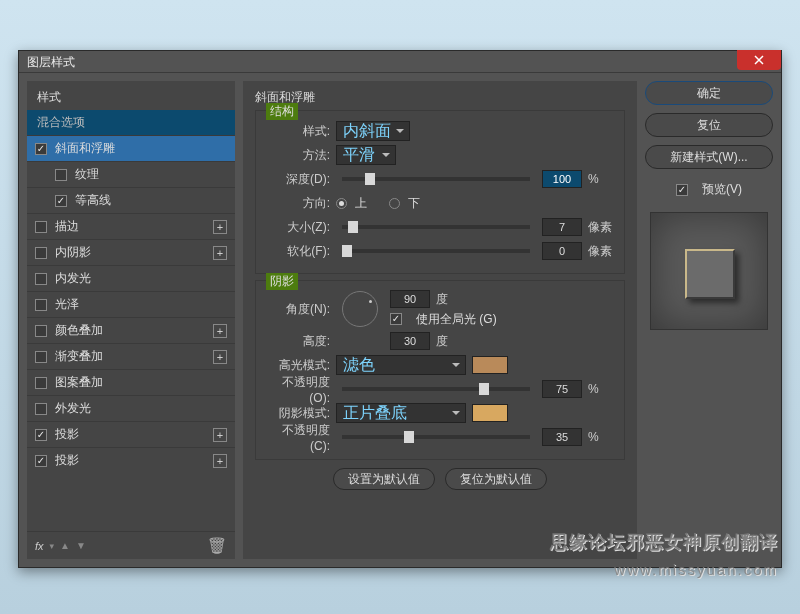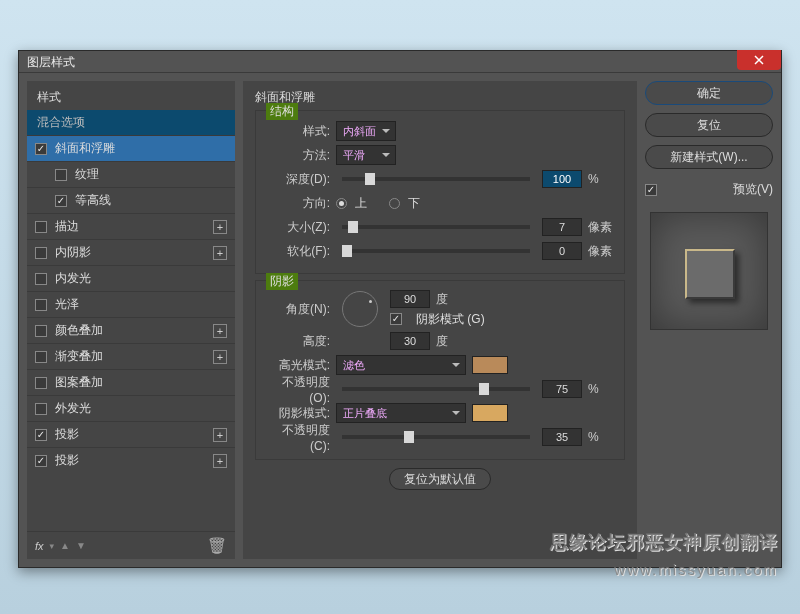--- a/index.html
+++ b/index.html
@@ -22,41 +22,41 @@
 .lp-foot { height: 28px; border-top: 1px solid #3a3a3a; display: flex; align-items: center; padding: 0 8px; gap: 6px; }
 .fx { color: #ccc; font-size: 11px; font-style: italic; }
 .arrow { color: #888; font-size: 10px; }
 .trash { margin-left: auto; color: #aaa; }
 .mid-panel { flex: 1; background: #454545; padding: 8px 12px; color: #ddd; font-size: 12px; overflow: hidden; }
 .section-title { margin-bottom: 4px; }
 .fieldset { border: 1px solid #3a3a3a; padding: 8px 10px 10px; margin-bottom: 6px; position: relative; }
 .fieldset .legend { position: absolute; top: -8px; left: 10px; background: #4d7c0f; padding: 0 4px; font-size: 12px; }
 .row { display: flex; align-items: center; height: 24px; gap: 6px; }
 .row .lbl { width: 64px; text-align: right; font-size: 12px; color: #ccc; }
-.sel { background: #333; border: 1px solid #222; color: #f0abfc; font-size: 11px; height: 20px; padding: 0 18px 0 6px; position: relative; display: inline-flex; align-items: center; min-width: 60px; }
+.sel { background: #333; border: 1px solid #222; color: #7dd3fc; font-size: 16px; height: 20px; padding: 0 18px 0 6px; position: relative; display: inline-flex; align-items: center; min-width: 60px; }
 .sel::after { content: ""; position: absolute; right: 5px; top: 7px; border: 4px solid transparent; border-top-color: #bbb; }
 .slider { flex: 1; height: 4px; background: #333; position: relative; margin: 0 6px; }
 .slider .thumb { position: absolute; top: -4px; width: 10px; height: 12px; background: #d8d8d8; }
 .numbox { width: 40px; height: 18px; background: #333; border: 1px solid #222; color: #ddd; font-size: 11px; text-align: center; line-height: 16px; }
 .numbox.hl { background: #0c4a6e; color: #fff; }
 .unit { color: #ccc; font-size: 12px; width: 26px; }
 .radio { width: 11px; height: 11px; border-radius: 50%; border: 1px solid #888; display: inline-flex; align-items: center; justify-content: center; margin-right: 2px; }
 .radio.on::after { content: ""; width: 5px; height: 5px; background: #ddd; border-radius: 50%; }
 .angle-dial { width: 36px; height: 36px; border: 1px solid #777; border-radius: 50%; position: relative; margin: 0 6px; }
 .angle-dial::after { content: ""; position: absolute; width: 3px; height: 3px; background: #ccc; border-radius: 50%; left: 26px; top: 8px; }
 .contour-box { width: 28px; height: 24px; background: linear-gradient(135deg, #fff 49%, #333 51%); border: 1px solid #222; }
 .contour-drop { width: 14px; height: 24px; background: #333; border: 1px solid #222; display: flex; align-items: center; justify-content: center; }
 .contour-drop::after { content: ""; border: 4px solid transparent; border-top-color: #bbb; margin-top: 4px; }
 .swatch { width: 36px; height: 18px; border: 1px solid #222; }
 .btn-row { display: flex; gap: 10px; justify-content: center; margin-top: 8px; }
 .btn { background: #4a4a4a; border: 1px solid #2a2a2a; border-radius: 12px; color: #ddd; font-size: 12px; height: 22px; padding: 0 14px; display: inline-flex; align-items: center; justify-content: center; cursor: pointer; }
 .right-panel { width: 128px; display: flex; flex-direction: column; gap: 8px; align-items: stretch; }
 .rbtn { background: #4a4a4a; border: 1px solid #2a2a2a; border-radius: 12px; color: #ddd; font-size: 12px; height: 24px; display: flex; align-items: center; justify-content: center; cursor: pointer; }
 .rbtn.primary { border-color: #1a4a7a; }
-.preview-row { display: flex; align-items: center; gap: 6px; justify-content: space-between; color: #ddd; font-size: 12px; margin-top: 4px; }
+.preview-row { display: flex; align-items: center; gap: 6px; justify-content: center; color: #ddd; font-size: 12px; margin-top: 4px; }
 .preview-box { width: 118px; height: 118px; background: #5a5a5a; border: 1px solid #333; margin: 6px auto 0; position: relative; box-shadow: inset 0 0 40px rgba(0,0,0,.4); }
 .preview-inner { position: absolute; left: 34px; top: 36px; width: 50px; height: 50px; background: #6b6b6b; border-top: 2px solid #c9b88a; border-left: 2px solid #c9b88a; border-right: 2px solid #3a3a3a; border-bottom: 2px solid #3a3a3a; box-shadow: 4px 4px 6px rgba(0,0,0,.5); }
 .watermark { position: absolute; right: 22px; bottom: 60px; color: rgba(120,120,120,.9); font-size: 18px; font-weight: bold; letter-spacing: 1px; text-shadow: 1px 1px 0 #ddd; pointer-events: none; }
 .watermark2 { position: absolute; right: 22px; bottom: 36px; color: rgba(130,130,130,.85); font-size: 15px; letter-spacing: 2px; text-shadow: 1px 1px 0 #ddd; pointer-events: none; }
 </style>
 </head>
 <body>
 
 <div class="dialog">
   <div class="titlebar">
@@ -193,21 +193,21 @@
         <div class="row" style="height:auto">
           <span class="lbl">角度(N):</span>
           <div class="angle-dial"></div>
           <div>
             <div class="row" style="height:20px">
               <span class="numbox">90</span>
               <span class="unit">度</span>
             </div>
             <div class="row" style="height:20px">
               <span class="chk checked"></span>
-              <span>阴影模式 (G)</span>
+              <span>使用全局光 (G)</span>
             </div>
           </div>
         </div>
         <div class="row">
           <span class="lbl">高度:</span>
           <span style="width:48px"></span>
           <span class="numbox">30</span>
           <span class="unit">度</span>
         </div>
         <div class="row">
@@ -232,20 +232,21 @@
           <span class="lbl">不透明度(C):</span>
           <div class="slider">
               <div class="thumb" style="left:33%"></div>
             </div>
           <span class="numbox">35</span>
           <span class="unit">%</span>
         </div>
       </div>
 
       <div class="btn-row">
+        <span class="btn">设置为默认值</span>
         <span class="btn">复位为默认值</span>
       </div>
     </div>
 
     <div class="right-panel">
       <div class="rbtn primary">确定</div>
       <div class="rbtn">复位</div>
       <div class="rbtn">新建样式(W)...</div>
       <div class="preview-row">
         <span class="chk checked"></span>

